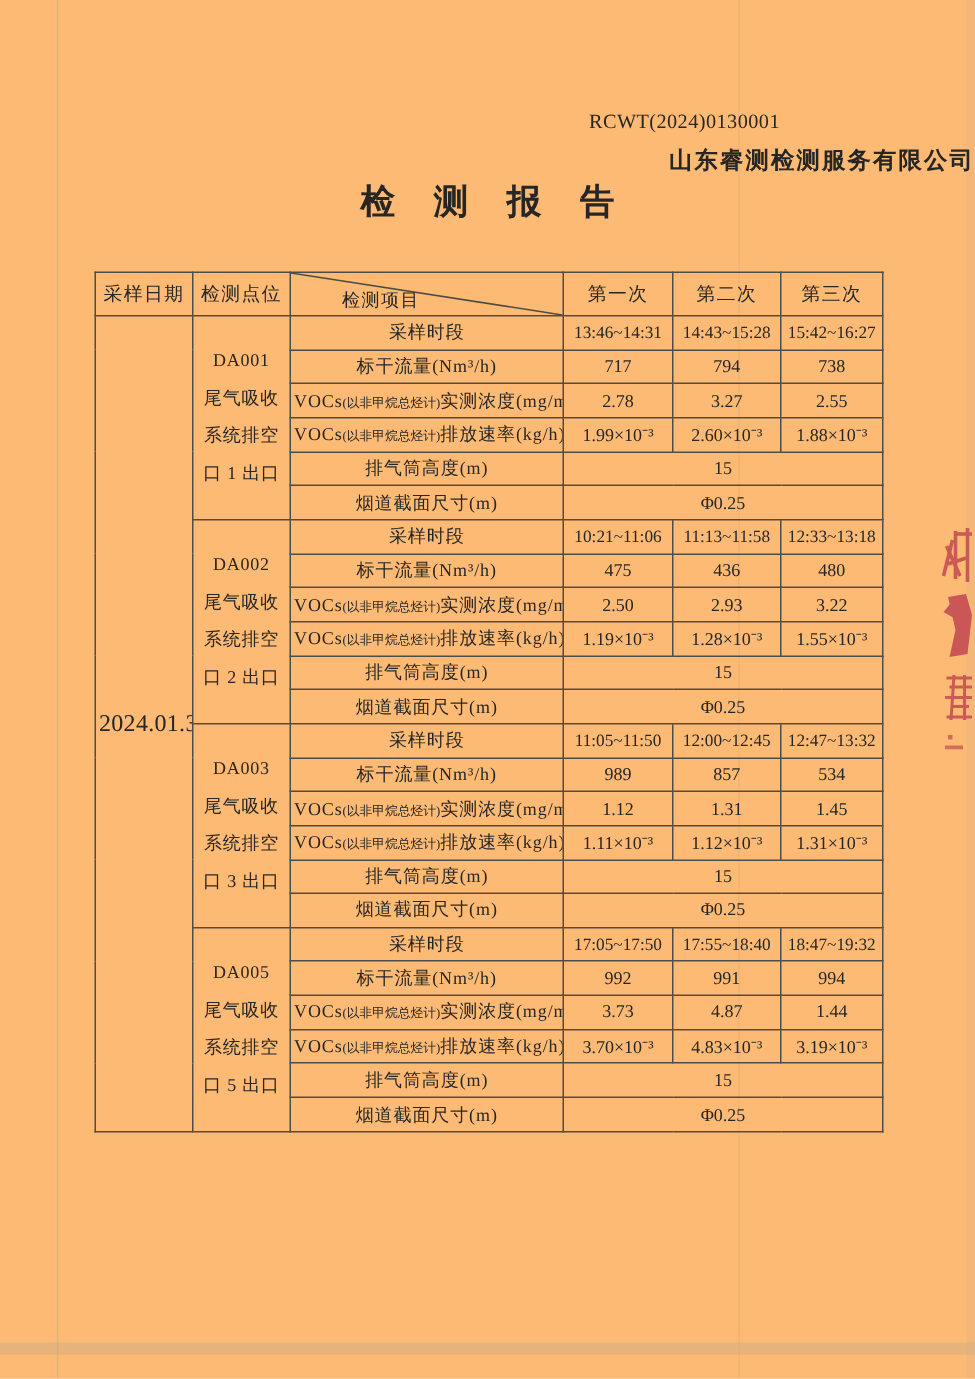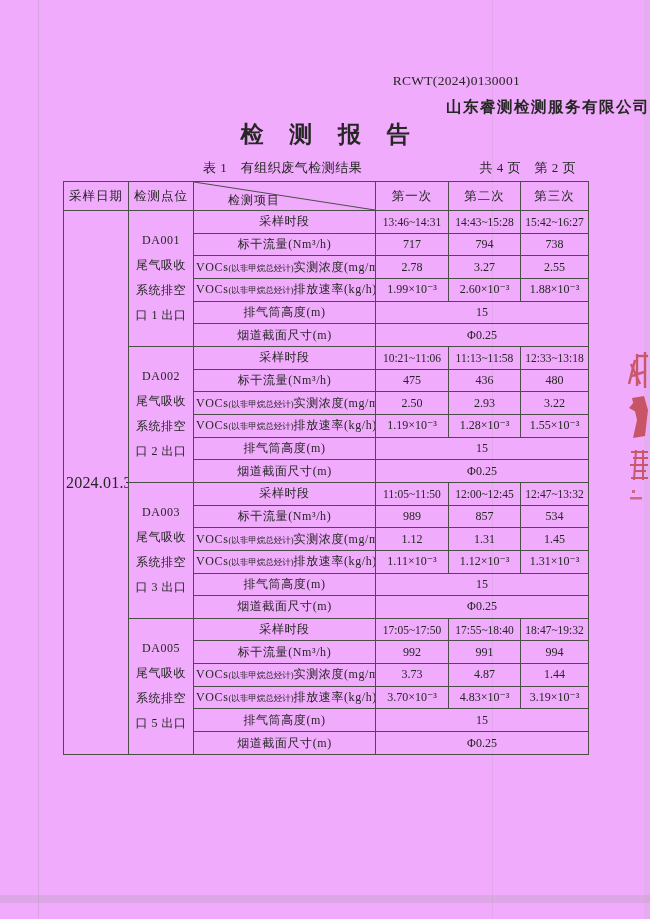--- a/index.html
+++ b/index.html
@@ -3,21 +3,21 @@
 <meta charset="utf-8">
 <style>
   html,body{margin:0;padding:0;}
   body{
     width:650px;height:919px;position:relative;overflow:hidden;
     background:#eceded;
     font-family:"Liberation Serif","DejaVu Serif","DejaVu Sans",serif;
     color:#262624;
   }
   .paper{
-    position:absolute;inset:0;background:#f0abfc;
+    position:absolute;inset:0;background:#fdba74;font-family:Liberation Serif, serif;
   }
   .crease{position:absolute;top:0;bottom:0;width:1px;background:rgba(150,150,142,.28);}
   .crease.c1{left:38px;}
   .crease.c2{left:492px;background:rgba(150,150,142,.14);}
   .bottom-band{position:absolute;left:0;right:0;bottom:16px;height:8px;background:rgba(155,155,148,.22);}
   .right-shade{position:absolute;top:0;bottom:0;right:0;width:6px;background:rgba(170,170,162,.12);}
 
   .report-no{
     position:absolute;top:73px;left:0;width:520px;text-align:right;
     font-size:13.5px;letter-spacing:.3px;
@@ -63,24 +63,20 @@
 
 <div class="paper">
   <div class="crease c1"></div>
   <div class="crease c2"></div>
   <div class="bottom-band"></div>
   <div class="right-shade"></div>
 
   <div class="report-no">RCWT(2024)0130001</div>
   <div class="company">山东睿测检测服务有限公司</div>
   <div class="title">检 测 报 告</div>
-  <div class="caption-row">
-    <span class="caption">表 1　有组织废气检测结果</span>
-    <span class="pageinfo">共 4 页　第 2 页</span>
-  </div>
 
   <table class="results">
     <colgroup>
       <col style="width:65px">
         <col style="width:65px">
         <col style="width:182px">
       <col style="width:73px">
         <col style="width:72px">
         <col style="width:68px">
     </colgroup>

